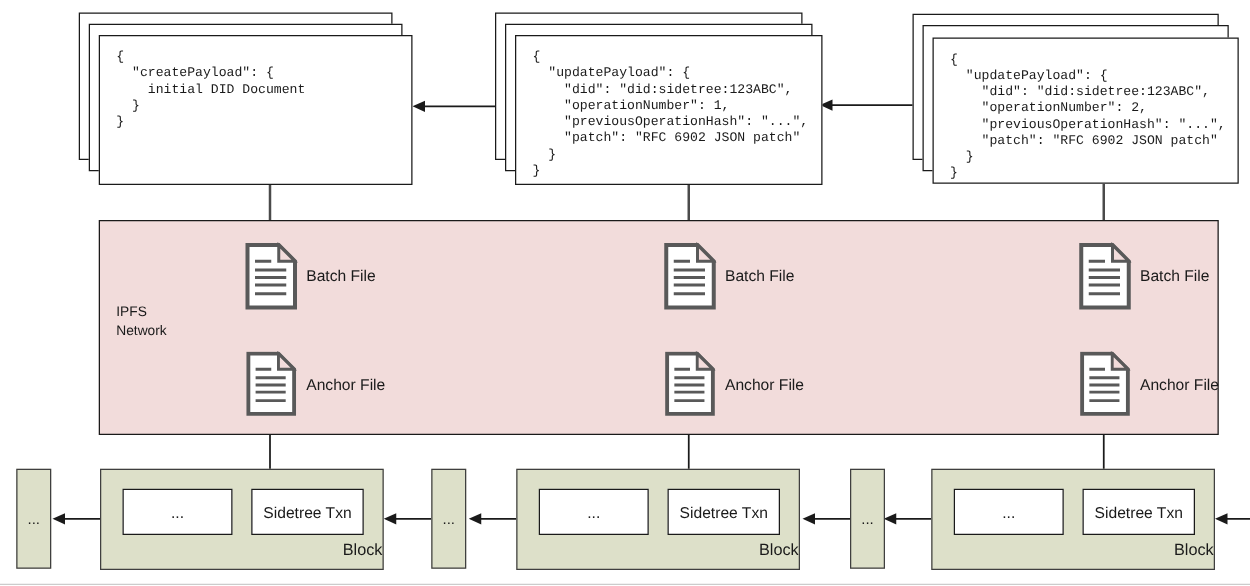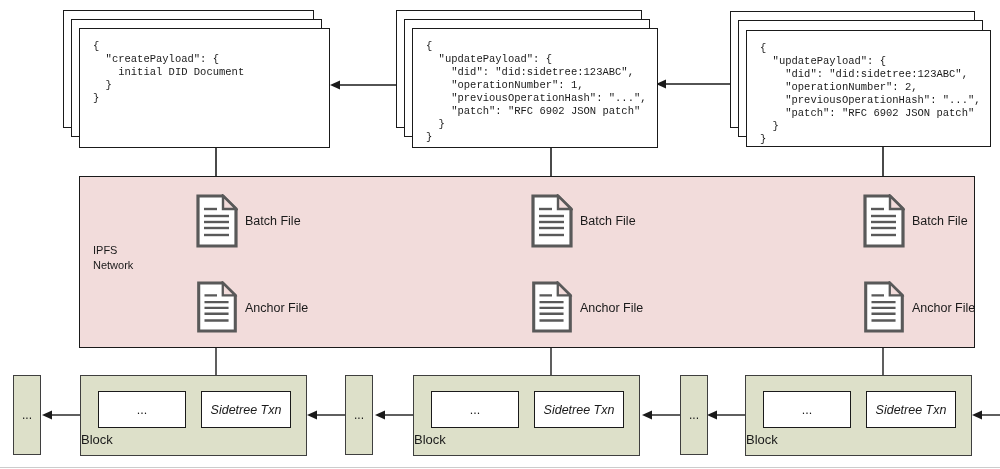--- a/index.html
+++ b/index.html
@@ -42,23 +42,23 @@
   }
   .block{
     position:absolute;top:375px;width:227px;height:81px;background:#dde0c9;
     border:1.4px solid #3f3f3f;box-sizing:border-box;
   }
   .inner-box{
     position:absolute;top:15px;height:37px;background:#ffffff;border:1.4px solid #1a1a1a;
     box-sizing:border-box;display:flex;align-items:center;justify-content:center;font-size:12.5px;
   }
   .inner-box.ellipsis{left:17px;width:88px;}
-  .inner-box.txn{left:120px;width:90px;font-style:italic;}
+  .inner-box.txn{left:120px;width:90px;}
   .block-label{
-    position:absolute;left:0;right:0;top:56px;text-align:left;font-size:13px;color:#1a1a1a;
+    position:absolute;left:0;right:0;top:56px;text-align:right;font-size:13px;color:#1a1a1a;
   }
   .bottom-edge{position:absolute;left:0;top:467px;width:1000px;height:1px;background:#cccccc;}
 </style>
 </head>
 <body>
 
 <div class="canvas">
 
   <svg width="0" height="0" style="position:absolute">
     <defs>

